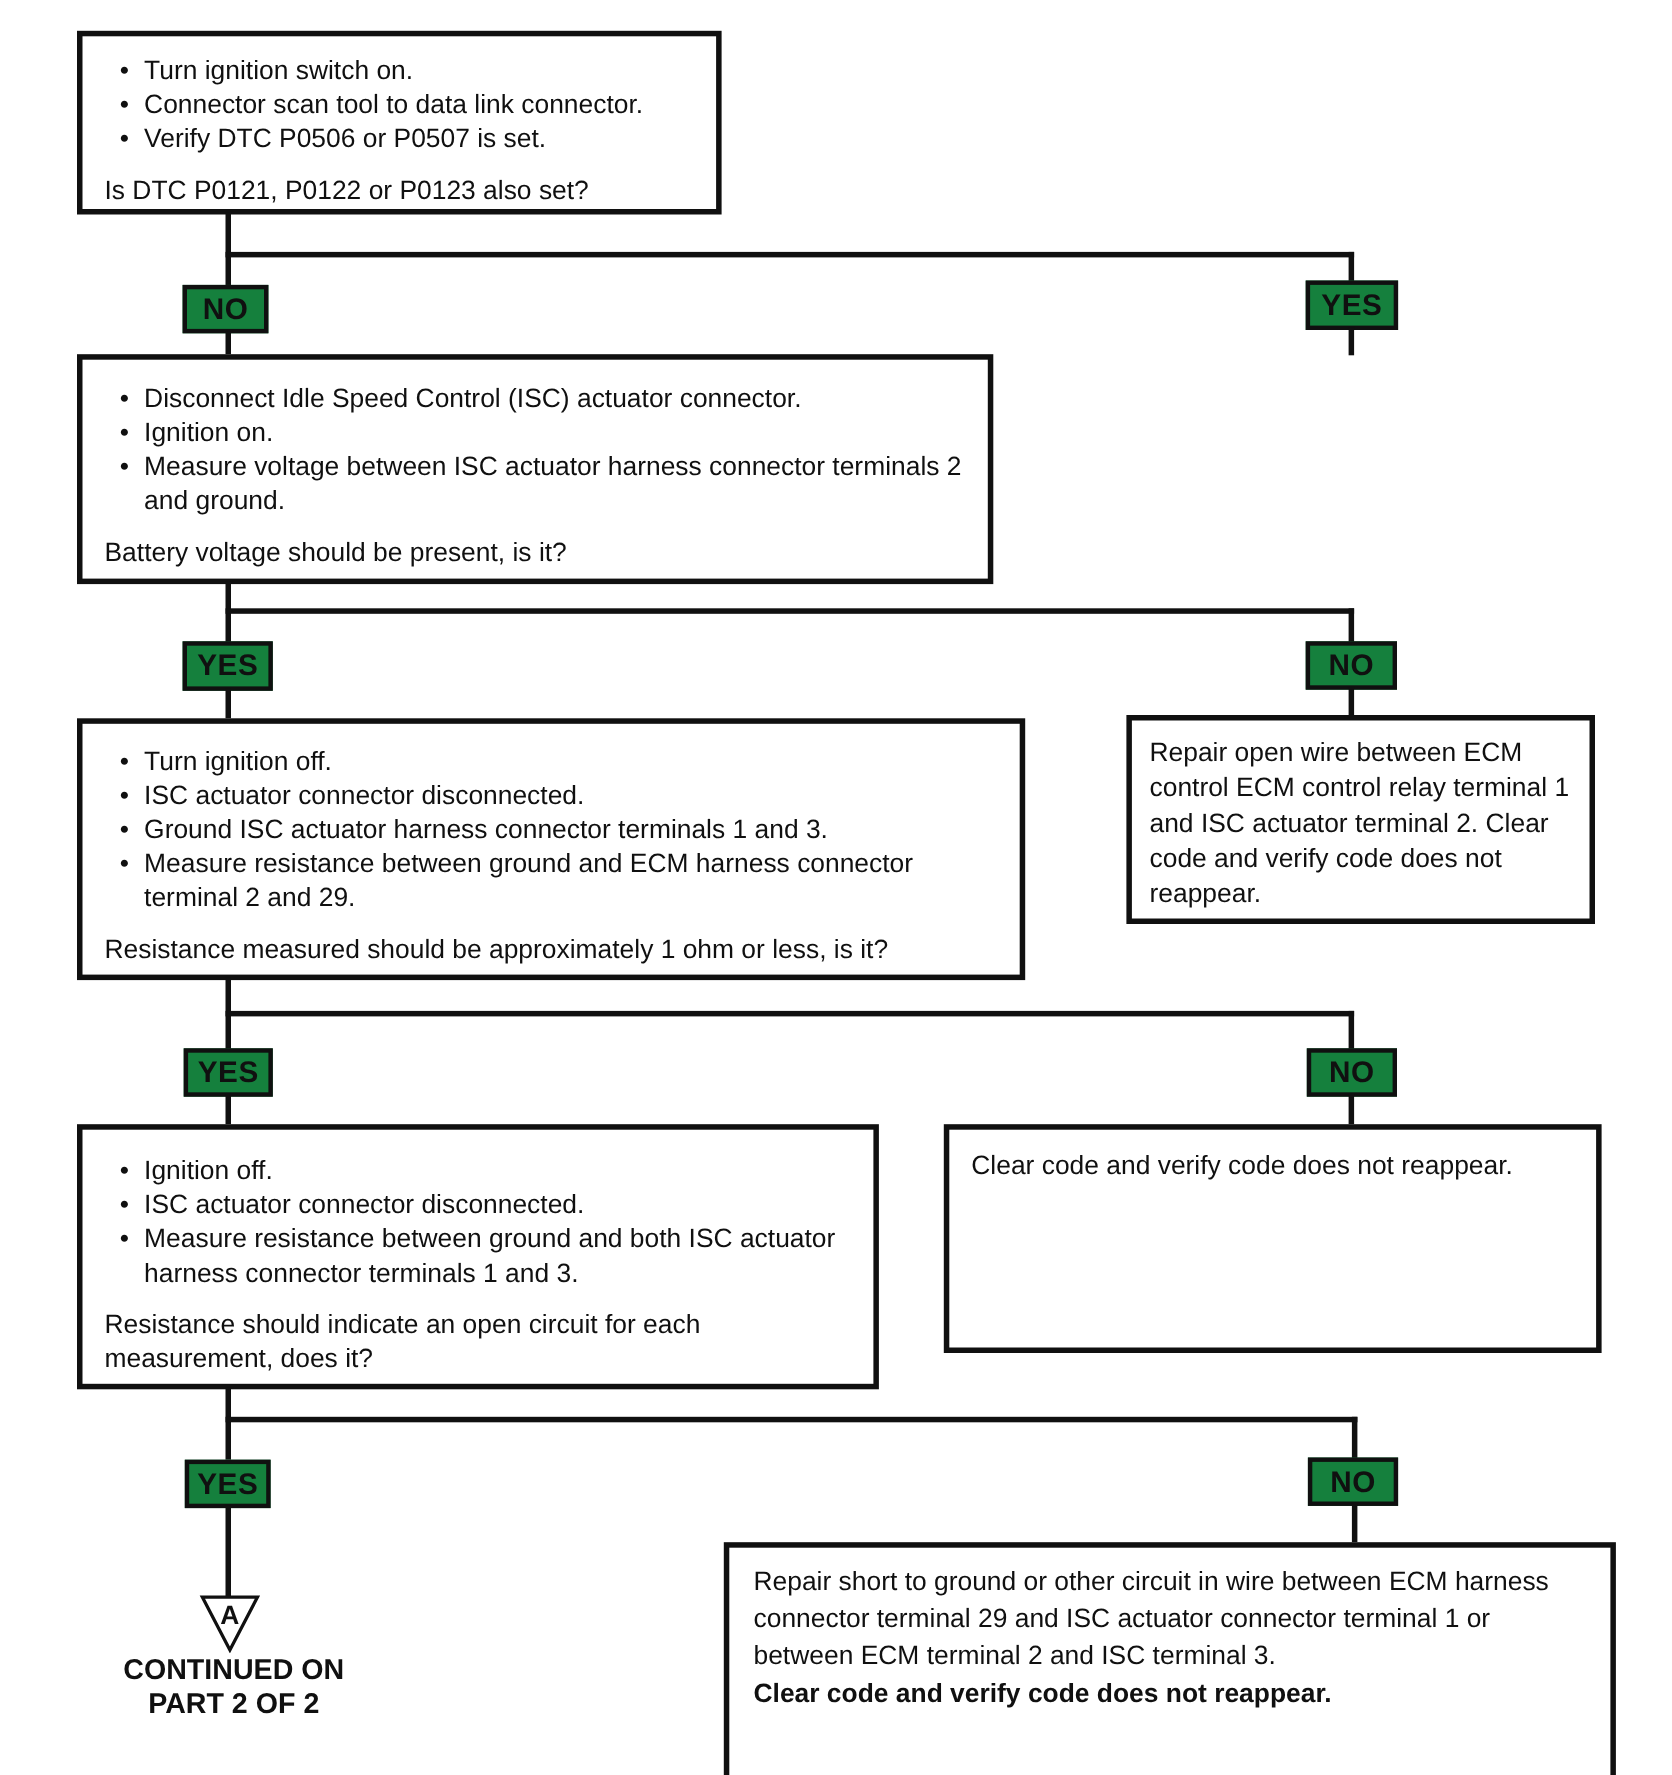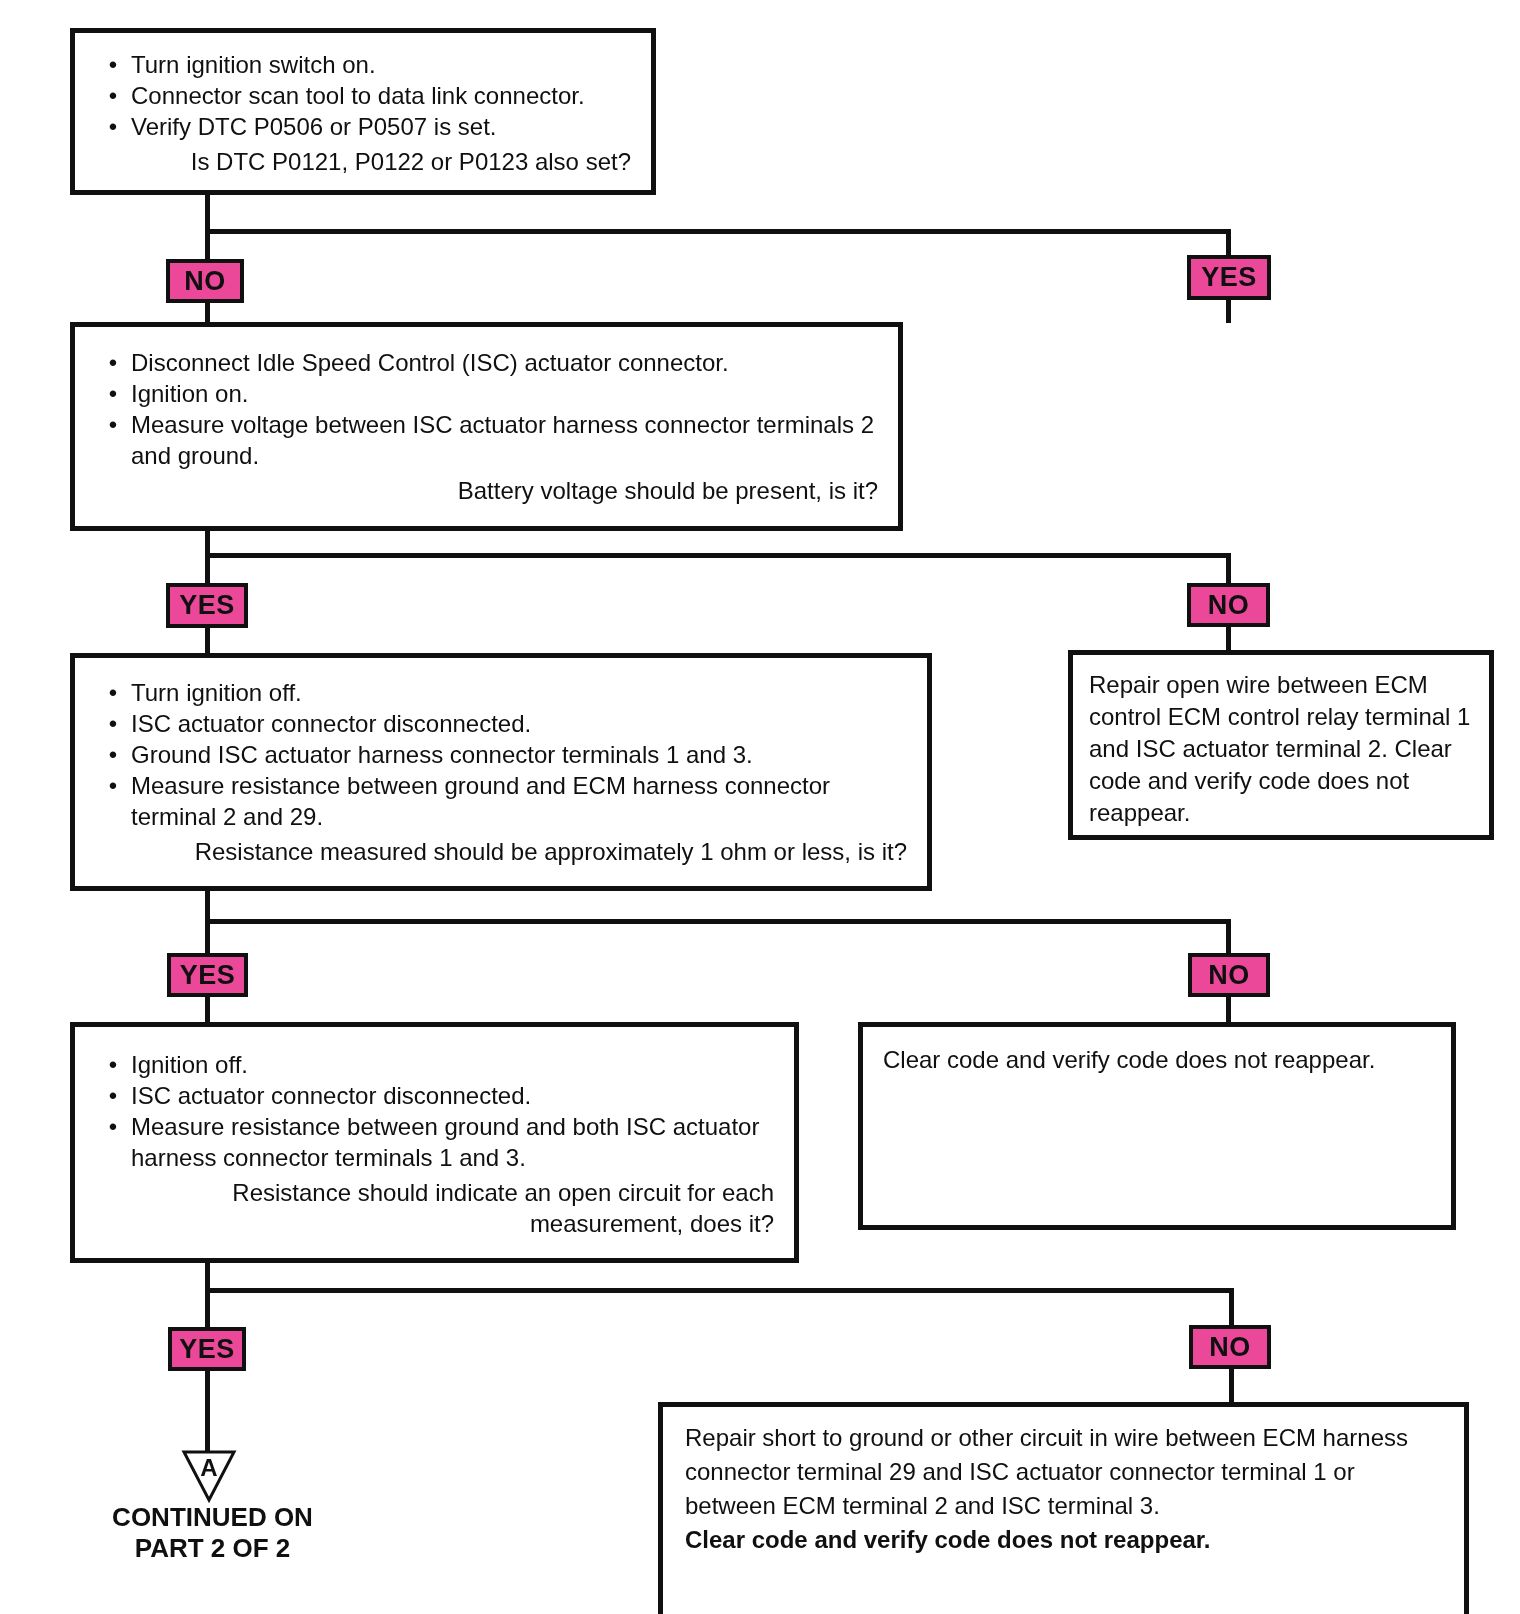--- a/index.html
+++ b/index.html
@@ -8,24 +8,24 @@
     font-family:"Liberation Sans","DejaVu Sans",sans-serif;color:#101010;
     overflow:hidden;
   }
   .node{
     position:absolute;box-sizing:border-box;border:5px solid #101010;background:#ffffff;
     font-size:24px;line-height:31px;padding:16px 20px;
   }
   .brow{display:flex;}
   .dot{flex:0 0 36px;text-align:center;}
   .btxt{flex:1;}
-  .q{margin-top:4px;text-align:right;}
+  .q{margin-top:16px;}
   .p + .p{margin-top:0;font-weight:bold;}
   .tag{
-    position:absolute;box-sizing:border-box;border:4px solid #101010;background:#ec4899;
+    position:absolute;box-sizing:border-box;border:4px solid #101010;background:#15803d;
     font-weight:bold;font-size:27px;display:flex;align-items:center;justify-content:center;
     letter-spacing:0.5px;
   }
   .vl,.hl{position:absolute;background:#101010;}
   .vl{width:5px;}
   .hl{height:5px;}
   .caption{
     position:absolute;font-weight:bold;font-size:26px;line-height:31px;text-align:center;
   }
   svg text{font-family:"Liberation Sans","DejaVu Sans",sans-serif;}
@@ -97,21 +97,21 @@
       <span class="dot">•</span>
       <span class="btxt">Ground ISC actuator harness connector terminals 1 and 3.</span>
     </div>
     <div class="brow">
       <span class="dot">•</span>
       <span class="btxt">Measure resistance between ground and ECM harness connector terminal 2 and 29.</span>
     </div>
     <div class="q">Resistance measured should be approximately 1 ohm or less, is it?</div>
   </div>
 
-  <div class="node" style="left:1068px;top:650px;width:426px;height:190px;padding:14px 16px;line-height:32px;">
+  <div class="node" style="left:1024px;top:650px;width:426px;height:190px;padding:14px 16px;line-height:32px;">
     <div class="p">Repair open wire between ECM control ECM control relay terminal 1 and ISC actuator terminal 2. Clear code and verify code does not reappear.</div>
   </div>
 
   <div class="vl" style="left:205px;top:889px;height:66px;"></div>
   <div class="hl" style="left:205px;top:919px;width:1026px;"></div>
   <div class="vl" style="left:1226px;top:919px;height:36px;"></div>
   <div class="tag" style="left:167px;top:953px;width:81px;height:44px;">YES</div>
   <div class="tag" style="left:1188px;top:953px;width:82px;height:44px;">NO</div>
   <div class="vl" style="left:205px;top:995px;height:29px;"></div>
   <div class="vl" style="left:1226px;top:995px;height:29px;"></div>

